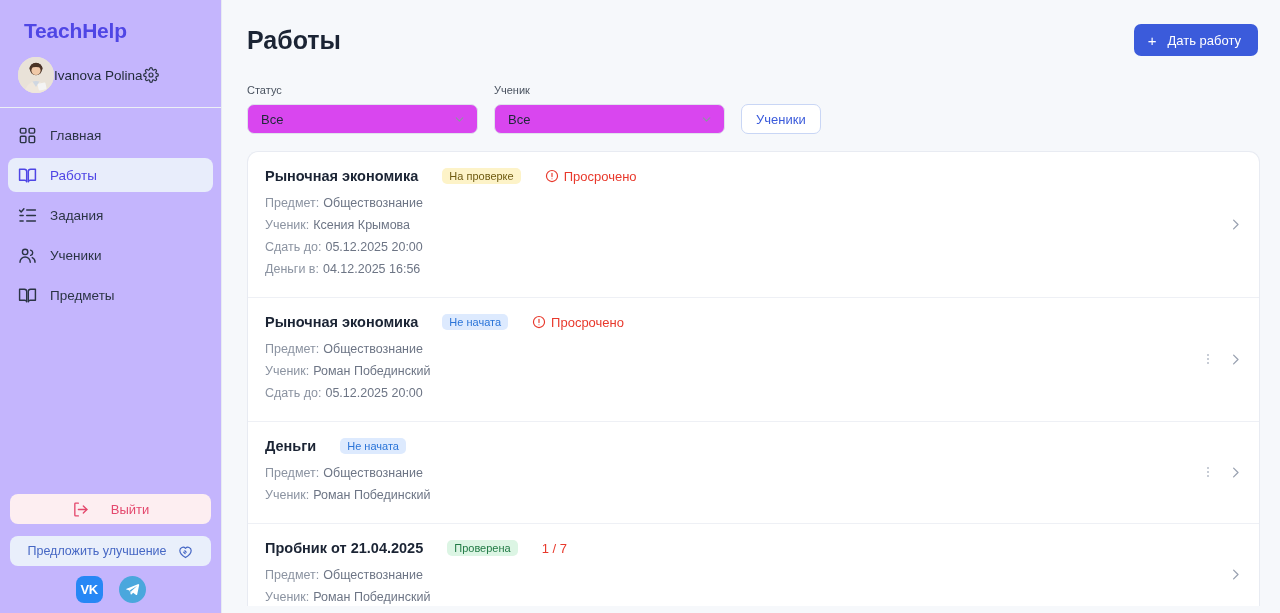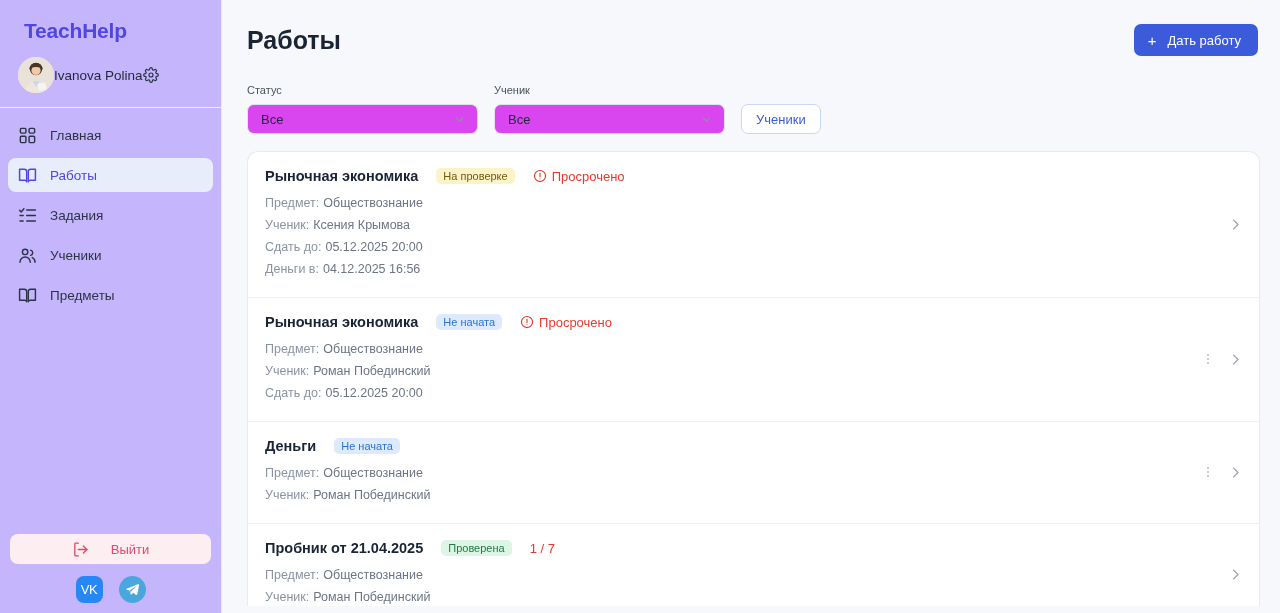--- a/index.html
+++ b/index.html
@@ -64,21 +64,21 @@
   }
   .improve-btn {
     display: flex; align-items: center; justify-content: center; gap: 10px;
     height: 30px; border-radius: 8px;
     background: #e9effb; color: #4667c4;
     font-size: 12.5px; cursor: pointer; margin-bottom: 10px;
   }
   .socials { display: flex; align-items: center; justify-content: center; gap: 16px; }
   .vk-icon {
     width: 27px; height: 27px; border-radius: 8px; background: #2787f5;
-    color: #fff; font-size: 13px; font-weight: normal;
+    color: #fff; font-size: 13px; font-weight: bold;
     display: flex; align-items: center; justify-content: center;
     cursor: pointer; letter-spacing: -0.5px;
   }
   .tg-icon {
     width: 27px; height: 27px; border-radius: 50%; background: #4aa7dd;
     display: flex; align-items: center; justify-content: center; cursor: pointer;
   }
 
   
   .main { flex: 1; height: 613px; position: relative; overflow: hidden; }
@@ -123,21 +123,21 @@
     overflow: hidden;
     height: 455px;
   }
   .row {
     display: flex; align-items: center;
     padding: 16px 16px 17px 17px;
     border-bottom: 1px solid #eef0f5;
     cursor: pointer;
   }
   .row-body { flex: 1; min-width: 0; }
-  .row-title-line { display: flex; align-items: center; gap: 18px; margin-bottom: 8px; }
+  .row-title-line { display: flex; align-items: center; gap: 24px; margin-bottom: 8px; }
   .row-title { font-size: 14.5px; font-weight: bold; color: #1b2434; white-space: nowrap; }
   .badge {
     font-size: 11px; padding: 2px 7px; border-radius: 5px; white-space: nowrap;
   }
   .badge.review  { background: #fdf3c8; color: #6f5b11; }
   .badge.notstart{ background: #ddeafe; color: #2a74d8; }
   .badge.checked { background: #dcf5e4; color: #217a45; }
   .overdue {
     display: flex; align-items: center; gap: 5px;
     font-size: 13px; color: #e8392c; white-space: nowrap;
@@ -247,20 +247,30 @@
         <span style="line-height:0">
           <svg width="17" height="17" viewBox="0 0 24 24" fill="none" stroke="#e4486d" stroke-width="1.9" stroke-linecap="round" stroke-linejoin="round">
             <path d="M9 3H5a1 1 0 0 0-1 1v16a1 1 0 0 0 1 1h4"></path>
             <path d="M16 17l5-5-5-5"></path>
               <path d="M21 12H9"></path>
           </svg>
         </span>
         <span>Выйти</span>
       </div>
 
+      <div class="improve-btn">
+        <span>Предложить улучшение</span>
+        <span style="line-height:0">
+          <svg width="17" height="17" viewBox="0 0 24 24" fill="none" stroke="#4667c4" stroke-width="1.7" stroke-linecap="round" stroke-linejoin="round">
+            <path d="M12 20.5s-8-4.8-8-10a4.6 4.6 0 0 1 8-3 4.6 4.6 0 0 1 8 3c0 5.2-8 10-8 10z"></path>
+            <path d="M11 11l2 2"></path>
+              <path d="M9.5 13l2 2"></path>
+          </svg>
+        </span>
+      </div>
 
       <div class="socials">
         <div class="vk-icon">VK</div>
         <div class="tg-icon">
           <svg width="15" height="15" viewBox="0 0 24 24" fill="#ffffff">
             <path d="M21.5 3.3 2.6 10.6c-1.1.4-1.1 1.1-.2 1.4l4.8 1.5 1.8 5.6c.2.6.4.8.8.8.4 0 .6-.2.9-.5l2.3-2.2 4.8 3.5c.9.5 1.5.2 1.7-.8l3.1-14.6c.3-1.3-.5-1.9-1.1-1.6zM7.9 13.2l9.9-6.2c.5-.3.9-.1.6.2l-8.5 7.7-.3 3.5z"></path>
           </svg>
         </div>
       </div>
     </div>

